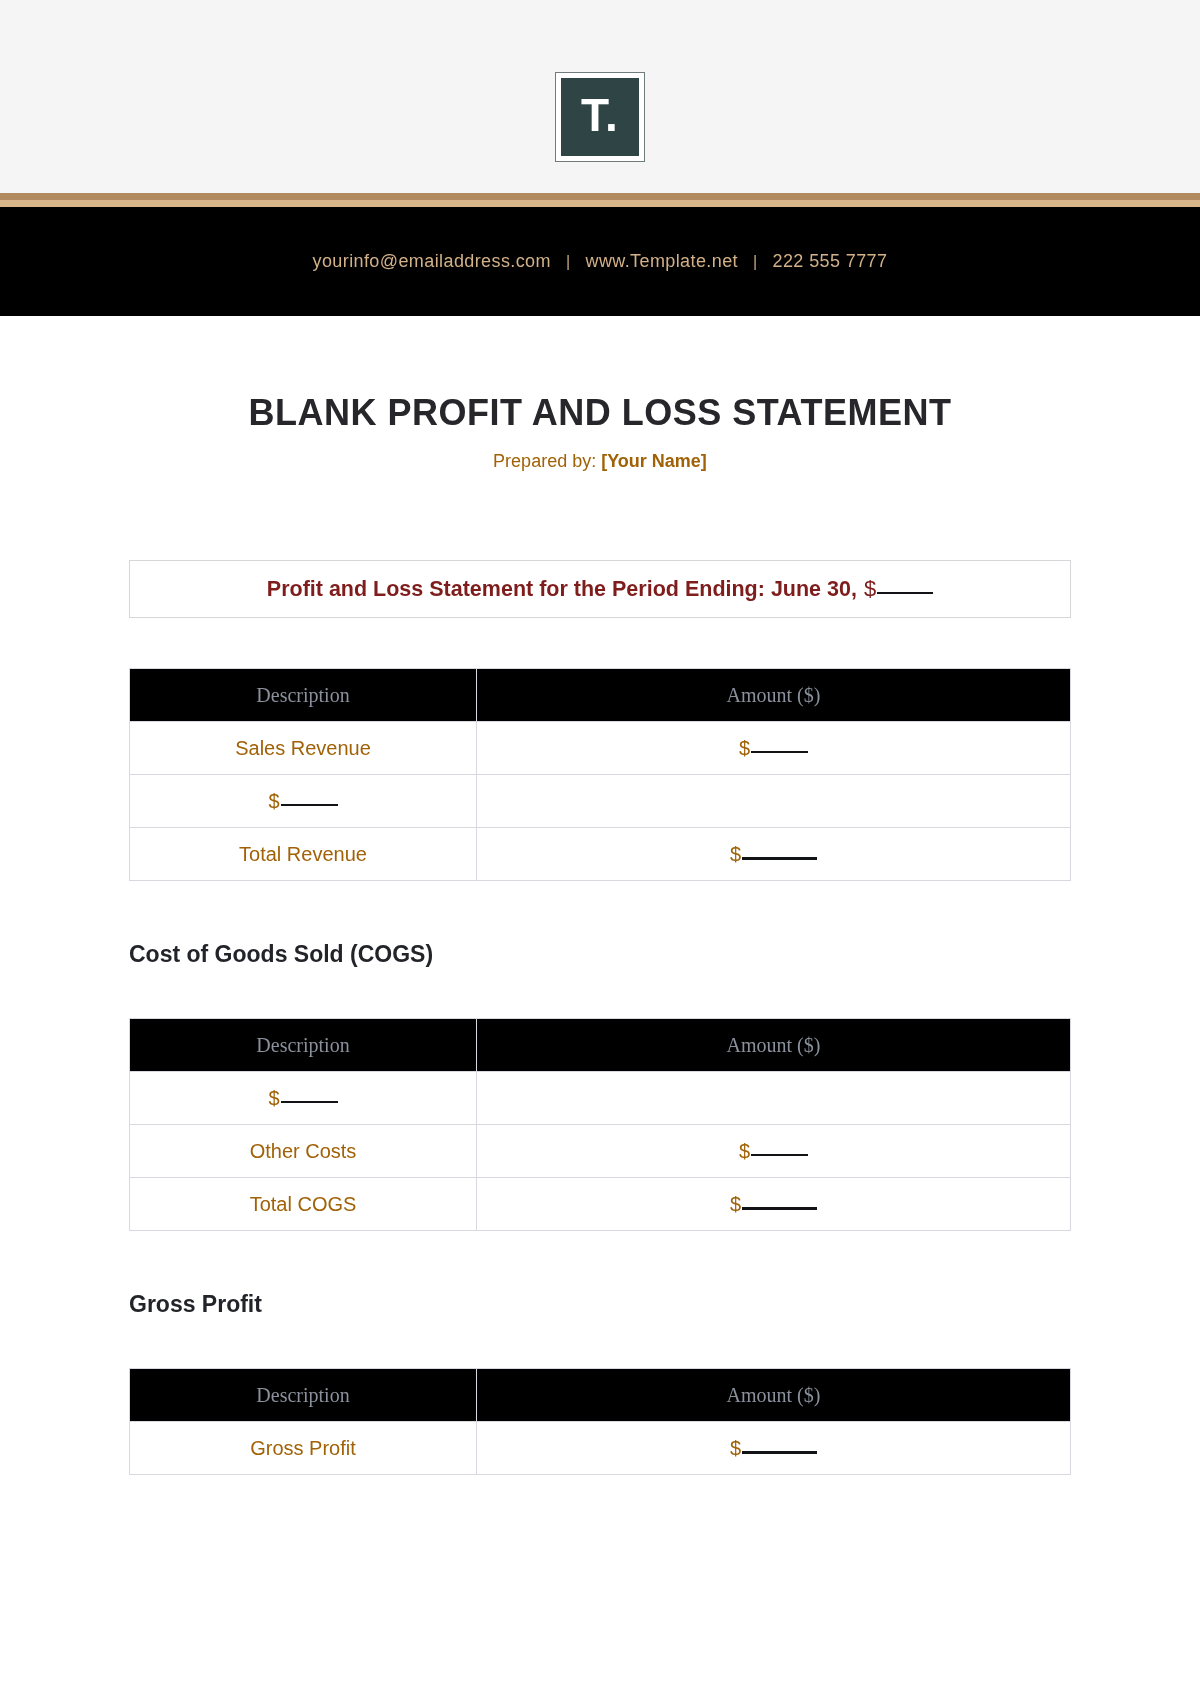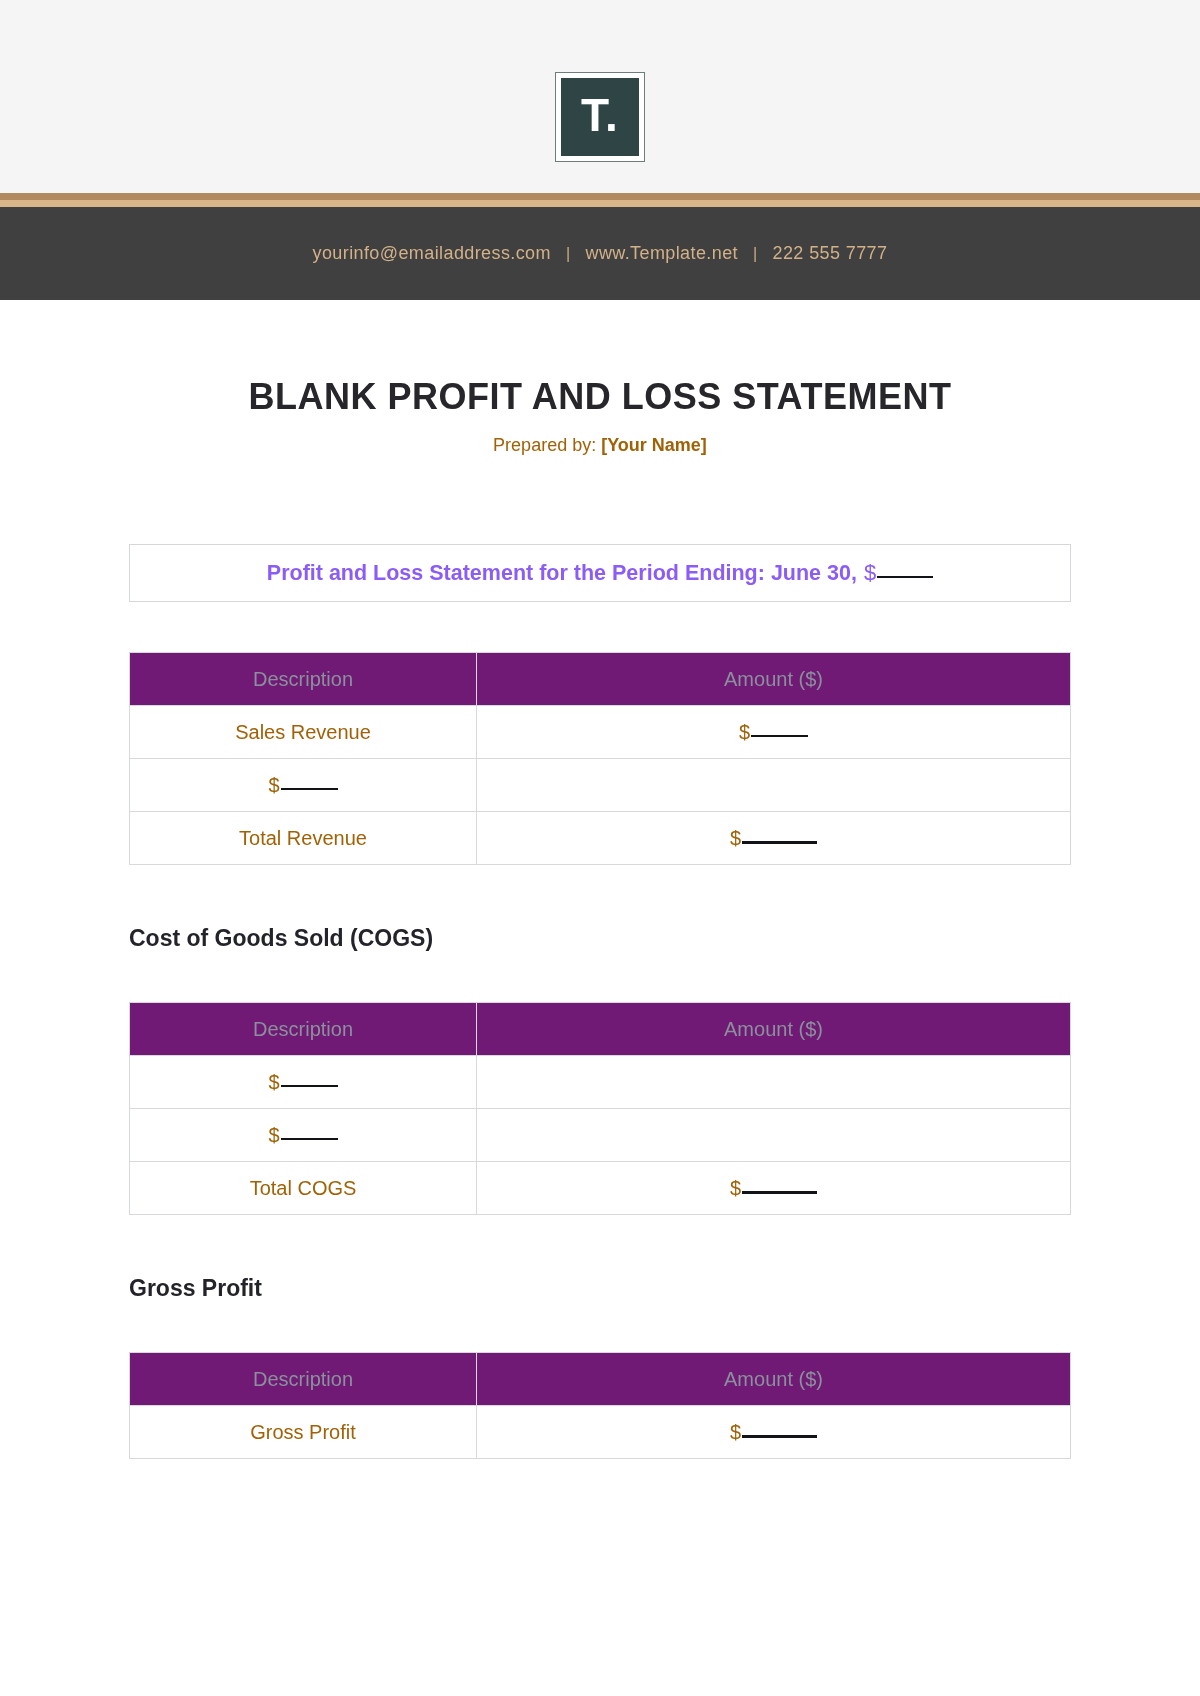--- a/index.html
+++ b/index.html
@@ -36,22 +36,22 @@
     color: #ffffff;
     font-weight: bold;
     font-size: 46px;
     line-height: 1;
     letter-spacing: 1px;
     transform: translateY(-2px);
   }
   .stripe-dark  { height: 7px; background: #b28a60; }
   .stripe-light { height: 7px; background: #d9b68a; }
   .contact-bar {
-    height: 93px;
-    background: #404040;
+    height: 109px;
+    background: #000000;
     color: #d2b189;
     display: flex;
     align-items: center;
     justify-content: center;
     font-size: 18px;
     letter-spacing: 0.4px;
   }
   .contact-sep { margin: 0 15px; font-size: 16px; opacity: 0.95; }
 
   
@@ -76,21 +76,21 @@
 
   .period-box {
     margin-top: 88px;
     min-height: 58px;
     border: 1px solid #d6d7db;
     display: flex;
     align-items: center;
     justify-content: center;
     font-size: 21.5px;
     font-weight: bold;
-    color: #8b5cf6;
+    color: #7f1d1d;
   }
   .period-box .currency { font-weight: normal; margin-left: 7px; font-size: 22px; }
 
   .section-heading {
     margin: 60px 0 0 0;
     font-size: 23px;
     font-weight: bold;
     color: #23242a;
   }
 
@@ -107,21 +107,21 @@
   .t-row + .t-row { border-top: 1px solid #d8d9de; }
   .t-cell {
     min-height: 52px;
     display: flex;
     align-items: center;
     justify-content: center;
     font-size: 20px;
     padding: 4px 10px;
   }
   .t-cell:first-child { border-right: 1px solid #d8d9de; }
-  .t-head { background: #701a75; }
+  .t-head { background: #000000; font-family: Liberation Serif, serif; }
   .t-head .t-cell { color: #8a909c; font-weight: normal; }
   .t-row .desc, .t-row .amt { color: #a16207; }
   .t-row.bold-row .t-cell { font-weight: normal; }
 
   
   .blank {
     display: inline-block;
     height: 0;
     border-bottom: 2px solid #121316;
     width: 57px;
@@ -205,20 +205,21 @@
           <div class="t-cell">Description</div>
           <div class="t-cell">Amount ($)</div>
         </div>
         <div class="t-row">
           <div class="t-cell amt">
               <span class="currency">$</span>
               <span class="blank"></span>
             </div>
         </div>
         <div class="t-row">
+          <div class="t-cell desc">Other Costs</div>
           <div class="t-cell amt">
               <span class="currency">$</span>
               <span class="blank"></span>
             </div>
         </div>
         <div class="t-row bold-row">
           <div class="t-cell desc">Total COGS</div>
           <div class="t-cell amt">
               <span class="currency">$</span>
               <span class="blank blank-bold"></span>

